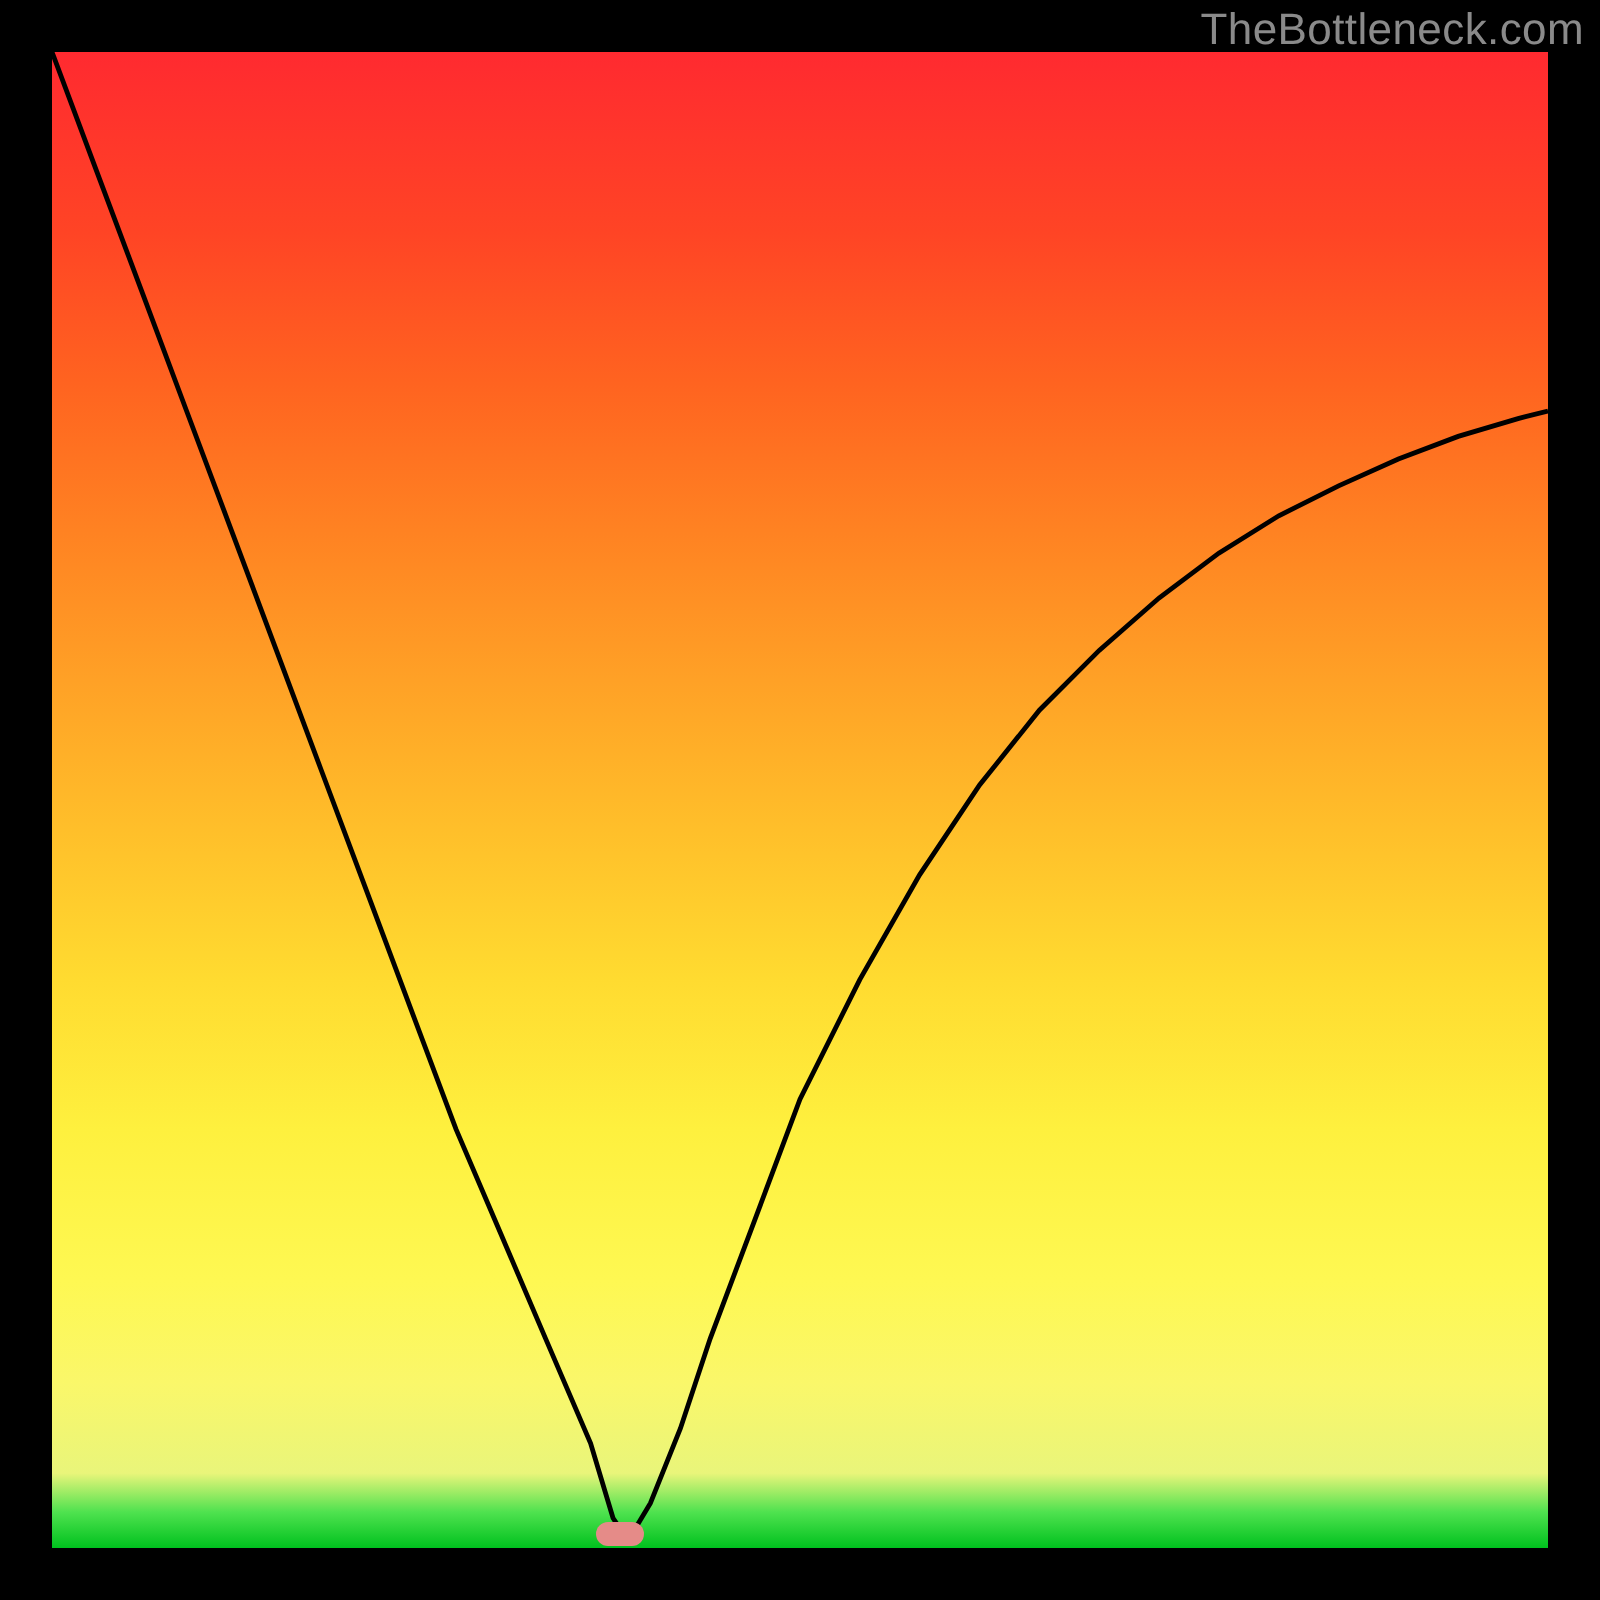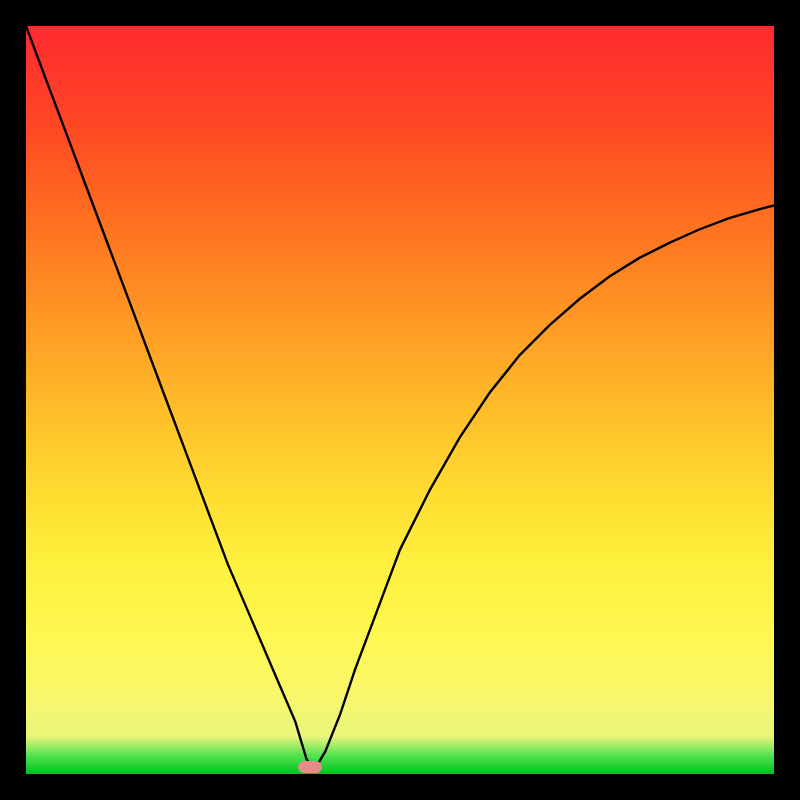--- a/index.html
+++ b/index.html
@@ -69,20 +69,21 @@
     font-family: Arial, Helvetica, sans-serif;
     font-size: 22px;
     color: #8a8a8a;
     letter-spacing: 0.2px;
   }
 </style>
 </head>
 <body>
 
 <div class="frame">
+  <div class="watermark">TheBottleneck.com</div>
   <div class="plot">
     <div class="gradient"></div>
     <svg class="curve" viewBox="0 0 748 748" preserveAspectRatio="none">
       <path id="curve-path" fill="none" stroke="#000" stroke-width="2.4" d="M0.0 0.0 L22.4 59.8 L44.9 119.7 L67.3 179.5 L89.8 239.4 L112.2 299.2 L134.6 359.0 L157.1 418.9 L179.5 478.7 L202.0 538.6 L224.4 590.9 L246.8 643.3 L269.3 695.6 L280.5 733.0 L288.0 744.3 L299.2 725.6 L314.2 688.2 L329.1 643.3 L351.6 583.4 L374.0 523.6 L403.9 463.8 L433.8 411.4 L463.8 366.5 L493.7 329.1 L523.6 299.2 L553.5 273.0 L583.4 250.6 L613.4 231.9 L643.3 216.9 L673.2 203.5 L703.1 192.2 L733.0 183.3 L748.0 179.5"></path>
     </svg>
     <div class="marker" id="opt-marker" style="left: 272.24px; top: 734.52px;"></div>
   </div>
 </div>
 
 </body></html>

